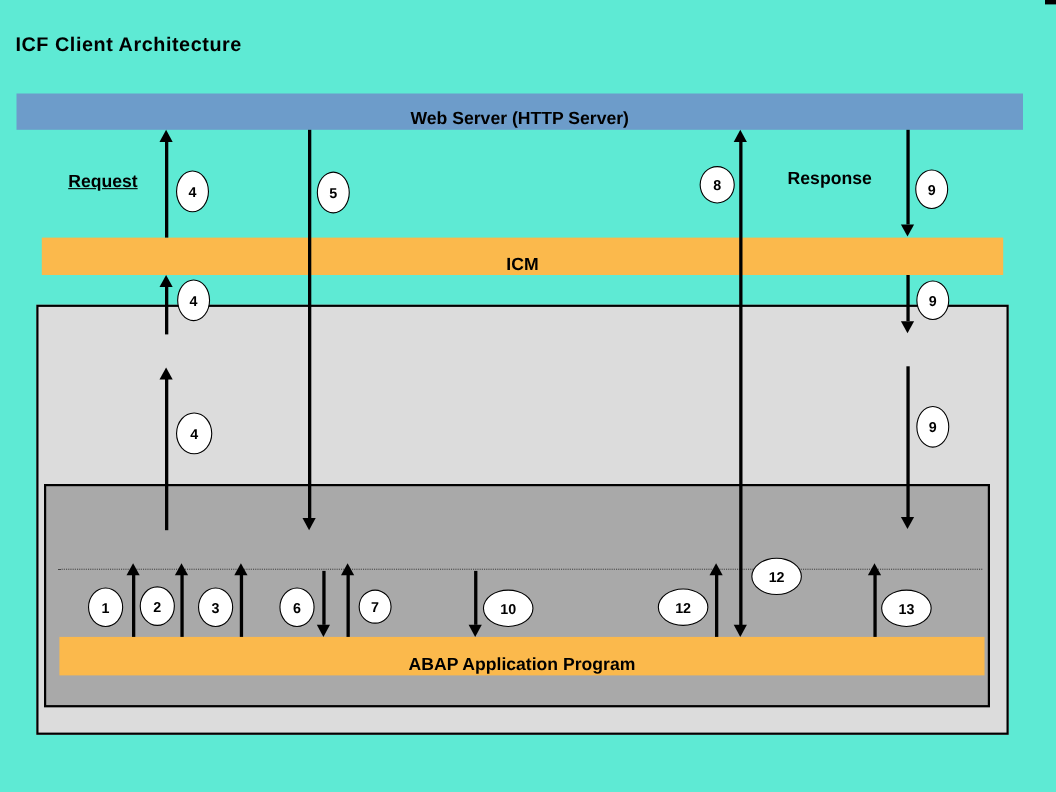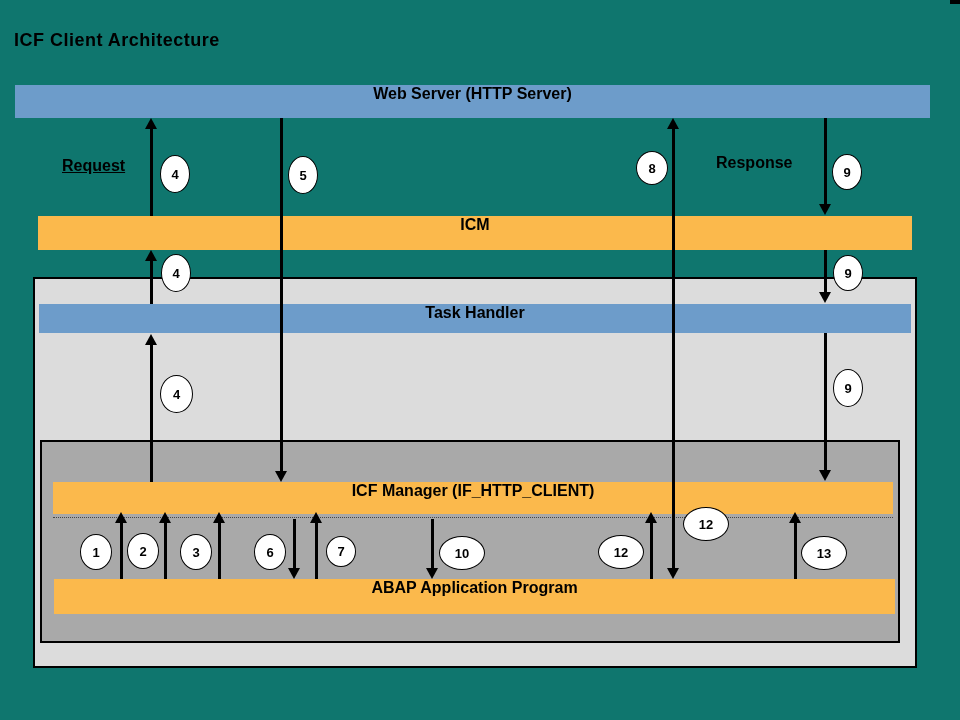--- a/index.html
+++ b/index.html
@@ -1,21 +1,21 @@
 <!DOCTYPE html>
 <html><head>
 <meta charset="utf-8">
 <style>
   html,body{margin:0;padding:0;background:#fff;}
   #stage{
-    position:relative;width:960px;height:720px;background:#0f766e;overflow:hidden;
+    position:relative;width:960px;height:720px;background:#5eead4;overflow:hidden;
     font-family:"Liberation Sans","DejaVu Sans",sans-serif;color:#000;
   }
   .bar{
-    position:absolute;display:flex;align-items:flex-start;justify-content:center;
+    position:absolute;display:flex;align-items:flex-end;justify-content:center;
     font-weight:bold;font-size:16px;color:#000;box-sizing:border-box;
   }
   .bar-blue{background:#6d9cca;}
   .bar-orange{background:#fbb94c;}
   .box{position:absolute;box-sizing:border-box;border:2px solid #000;}
   .outer-box{background:#dcdcdc;}
   .abap-box{background:#a9a9a9;}
   .vline{position:absolute;width:3px;background:#000;}
   .ah-up{position:absolute;width:0;height:0;border-left:6px solid transparent;border-right:6px solid transparent;border-bottom:11px solid #000;}
   .ah-down{position:absolute;width:0;height:0;border-left:6px solid transparent;border-right:6px solid transparent;border-top:11px solid #000;}
@@ -48,30 +48,24 @@
 
   <div class="flow-label" style="left:62px;top:157px;text-decoration:underline;">Request</div>
   <div class="flow-label" style="left:716px;top:154px;">Response</div>
 
   <div class="bar bar-orange" style="left:38px;top:216px;width:874px;height:34px;">
     <span>ICM</span>
   </div>
 
   <div class="box outer-box" style="left:33px;top:277px;width:884px;height:391px;"></div>
 
-  <div class="bar bar-blue" style="left:39px;top:304px;width:872px;height:29px;">
-    <span>Task Handler</span>
-  </div>
 
 
   <div class="box abap-box" style="left:40px;top:440px;width:860px;height:203px;"></div>
 
-  <div class="bar bar-orange" style="left:53px;top:482px;width:840px;height:32px;">
-    <span>ICF Manager (IF_HTTP_CLIENT)</span>
-  </div>
 
   <div class="dotted" style="left:53px;top:517px;width:840px;"></div>
 
   <div class="bar bar-orange" style="left:54px;top:579px;width:841px;height:35px;">
     <span>ABAP Application Program</span>
   </div>
 
   <div class="vline" style="left:150px;top:343px;height:139px;"></div>
   <div class="ah-up" style="left:145px;top:334px;"></div>
   <div class="vline" style="left:150px;top:259px;height:45px;"></div>

